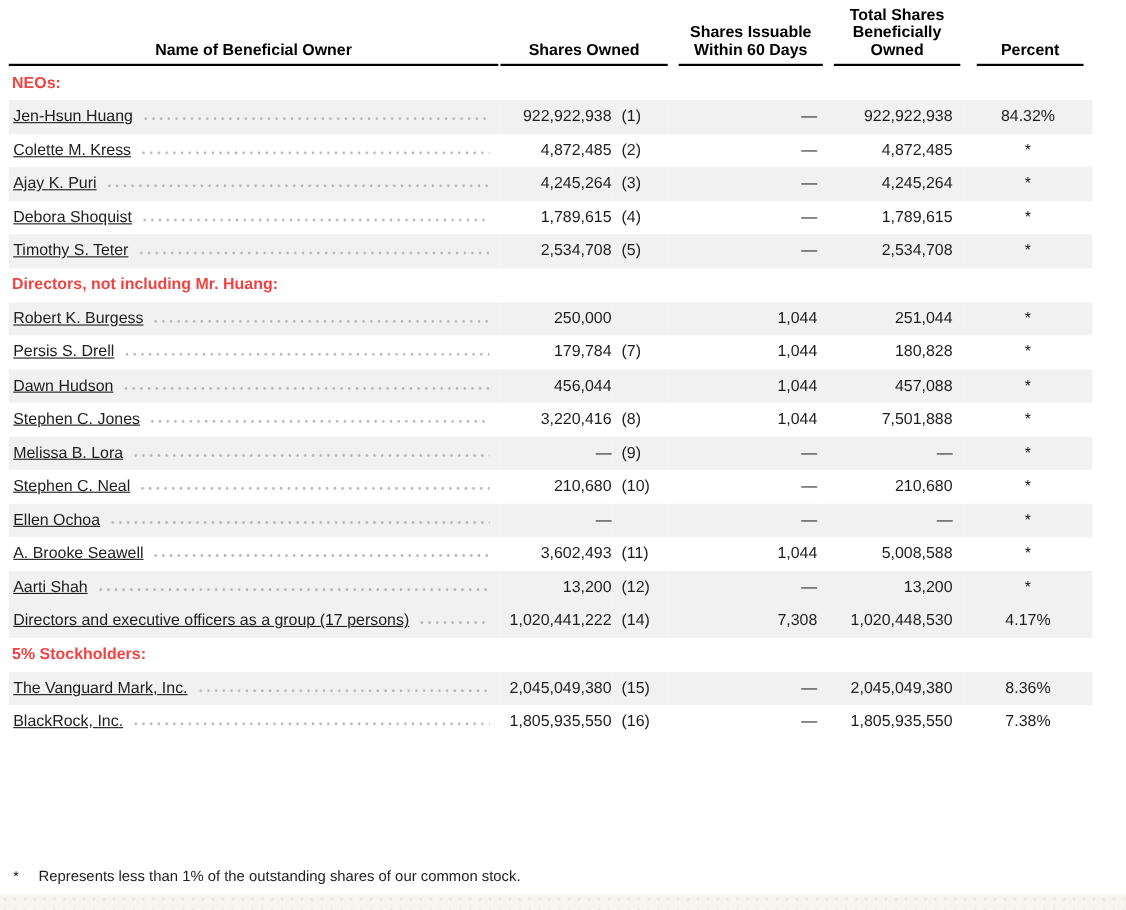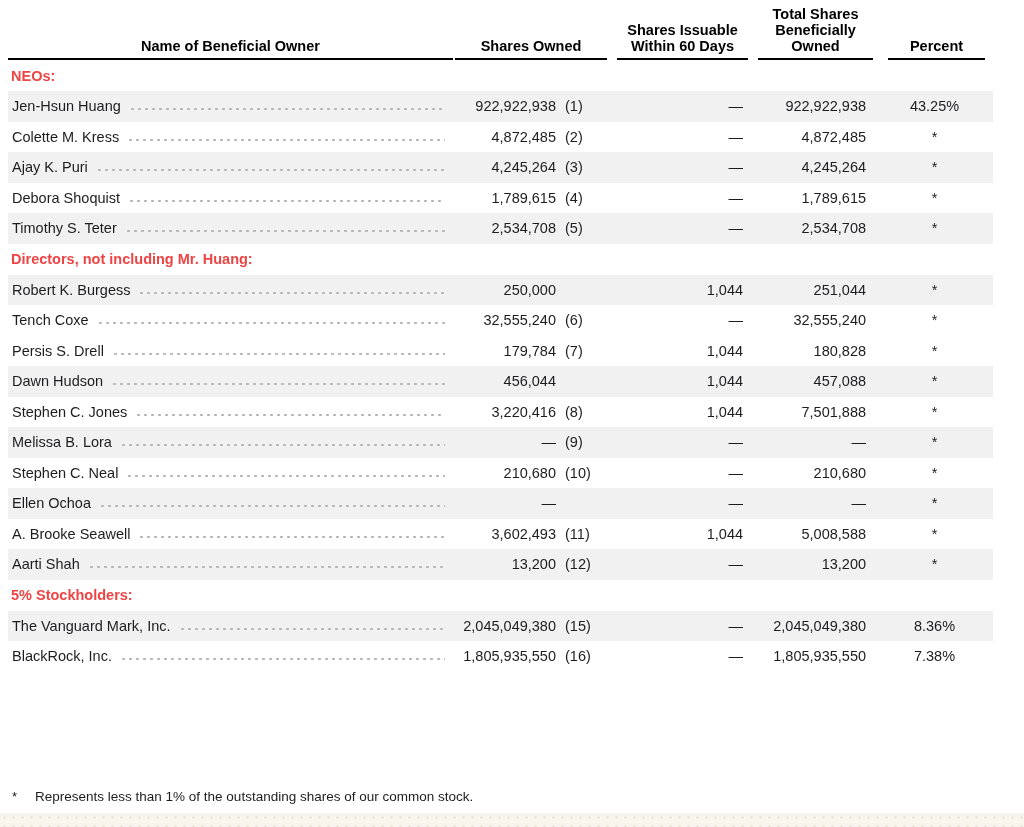--- a/index.html
+++ b/index.html
@@ -29,21 +29,21 @@
   .hd-tot  { margin-left:10px; margin-right:3px; }
   .hd-pct  { margin-left:12px; margin-right:8px; }
 
   tbody td { font-size:14.5px; padding:0; vertical-align:middle; }
   tr.data-row { height:30.5px; }
   tr.data-row.shaded td { background:var(--shade,#f1f1f2); }
   tr.section-row { height:31px; }
   tr.section-row td { font-weight:bold; color:#ef4444; padding-left:3px; font-size:14.5px; }
 
   .nw { display:flex; align-items:baseline; padding-left:4px; }
-  .nm { white-space:nowrap; }
+  .nm { white-space:nowrap;text-decoration:underline; }
   .leader {
     flex:1 1 auto; height:4px; margin:0 10px 0 8px; min-width:6px;
     background-image:radial-gradient(circle, var(--dots,#b5b5b5) 1.05px, transparent 1.45px);
     background-size:7px 4px; background-repeat:repeat-x; background-position:0 100%;
   }
   .c-num { text-align:right; }
   .c-fn  { text-align:left; padding-left:9px; }
   .c-iss { text-align:right; padding-right:5px; }
   .c-tot { text-align:right; padding-right:10px; }
   .c-pct { text-align:center; }
@@ -103,21 +103,21 @@
           <td class="c-name">
             <div class="nw">
               <span class="nm">Jen-Hsun Huang</span>
               <span class="leader"></span>
             </div>
           </td>
           <td class="c-num">922,922,938</td>
           <td class="c-fn">(1)</td>
           <td class="c-iss">—</td>
           <td class="c-tot">922,922,938</td>
-          <td class="c-pct">43.25%</td>
+          <td class="c-pct">84.32%</td>
         </tr>
         <tr class="data-row">
           <td class="c-name">
             <div class="nw">
               <span class="nm">Colette M. Kress</span>
               <span class="leader"></span>
             </div>
           </td>
           <td class="c-num">4,872,485</td>
           <td class="c-fn">(2)</td>
@@ -176,33 +176,20 @@
           </td>
           <td class="c-num">250,000</td>
           <td class="c-fn"></td>
           <td class="c-iss">1,044</td>
           <td class="c-tot">251,044</td>
           <td class="c-pct">*</td>
         </tr>
         <tr class="data-row">
           <td class="c-name">
             <div class="nw">
-              <span class="nm">Tench Coxe</span>
-              <span class="leader"></span>
-            </div>
-          </td>
-          <td class="c-num">32,555,240</td>
-          <td class="c-fn">(6)</td>
-          <td class="c-iss">—</td>
-          <td class="c-tot">32,555,240</td>
-          <td class="c-pct">*</td>
-        </tr>
-        <tr class="data-row">
-          <td class="c-name">
-            <div class="nw">
               <span class="nm">Persis S. Drell</span>
               <span class="leader"></span>
             </div>
           </td>
           <td class="c-num">179,784</td>
           <td class="c-fn">(7)</td>
           <td class="c-iss">1,044</td>
           <td class="c-tot">180,828</td>
           <td class="c-pct">*</td>
         </tr>
@@ -289,20 +276,33 @@
             <div class="nw">
               <span class="nm">Aarti Shah</span>
               <span class="leader"></span>
             </div>
           </td>
           <td class="c-num">13,200</td>
           <td class="c-fn">(12)</td>
           <td class="c-iss">—</td>
           <td class="c-tot">13,200</td>
           <td class="c-pct">*</td>
+        </tr>
+        <tr class="data-row shaded">
+          <td class="c-name">
+            <div class="nw">
+              <span class="nm">Directors and executive officers as a group (17 persons)</span>
+              <span class="leader"></span>
+            </div>
+          </td>
+          <td class="c-num">1,020,441,222</td>
+          <td class="c-fn">(14)</td>
+          <td class="c-iss">7,308</td>
+          <td class="c-tot">1,020,448,530</td>
+          <td class="c-pct">4.17%</td>
         </tr>
         <tr class="section-row">
           <td colspan="6">5% Stockholders:</td>
         </tr>
         <tr class="data-row shaded">
           <td class="c-name">
             <div class="nw">
               <span class="nm">The Vanguard Mark, Inc.</span>
               <span class="leader"></span>
             </div>

